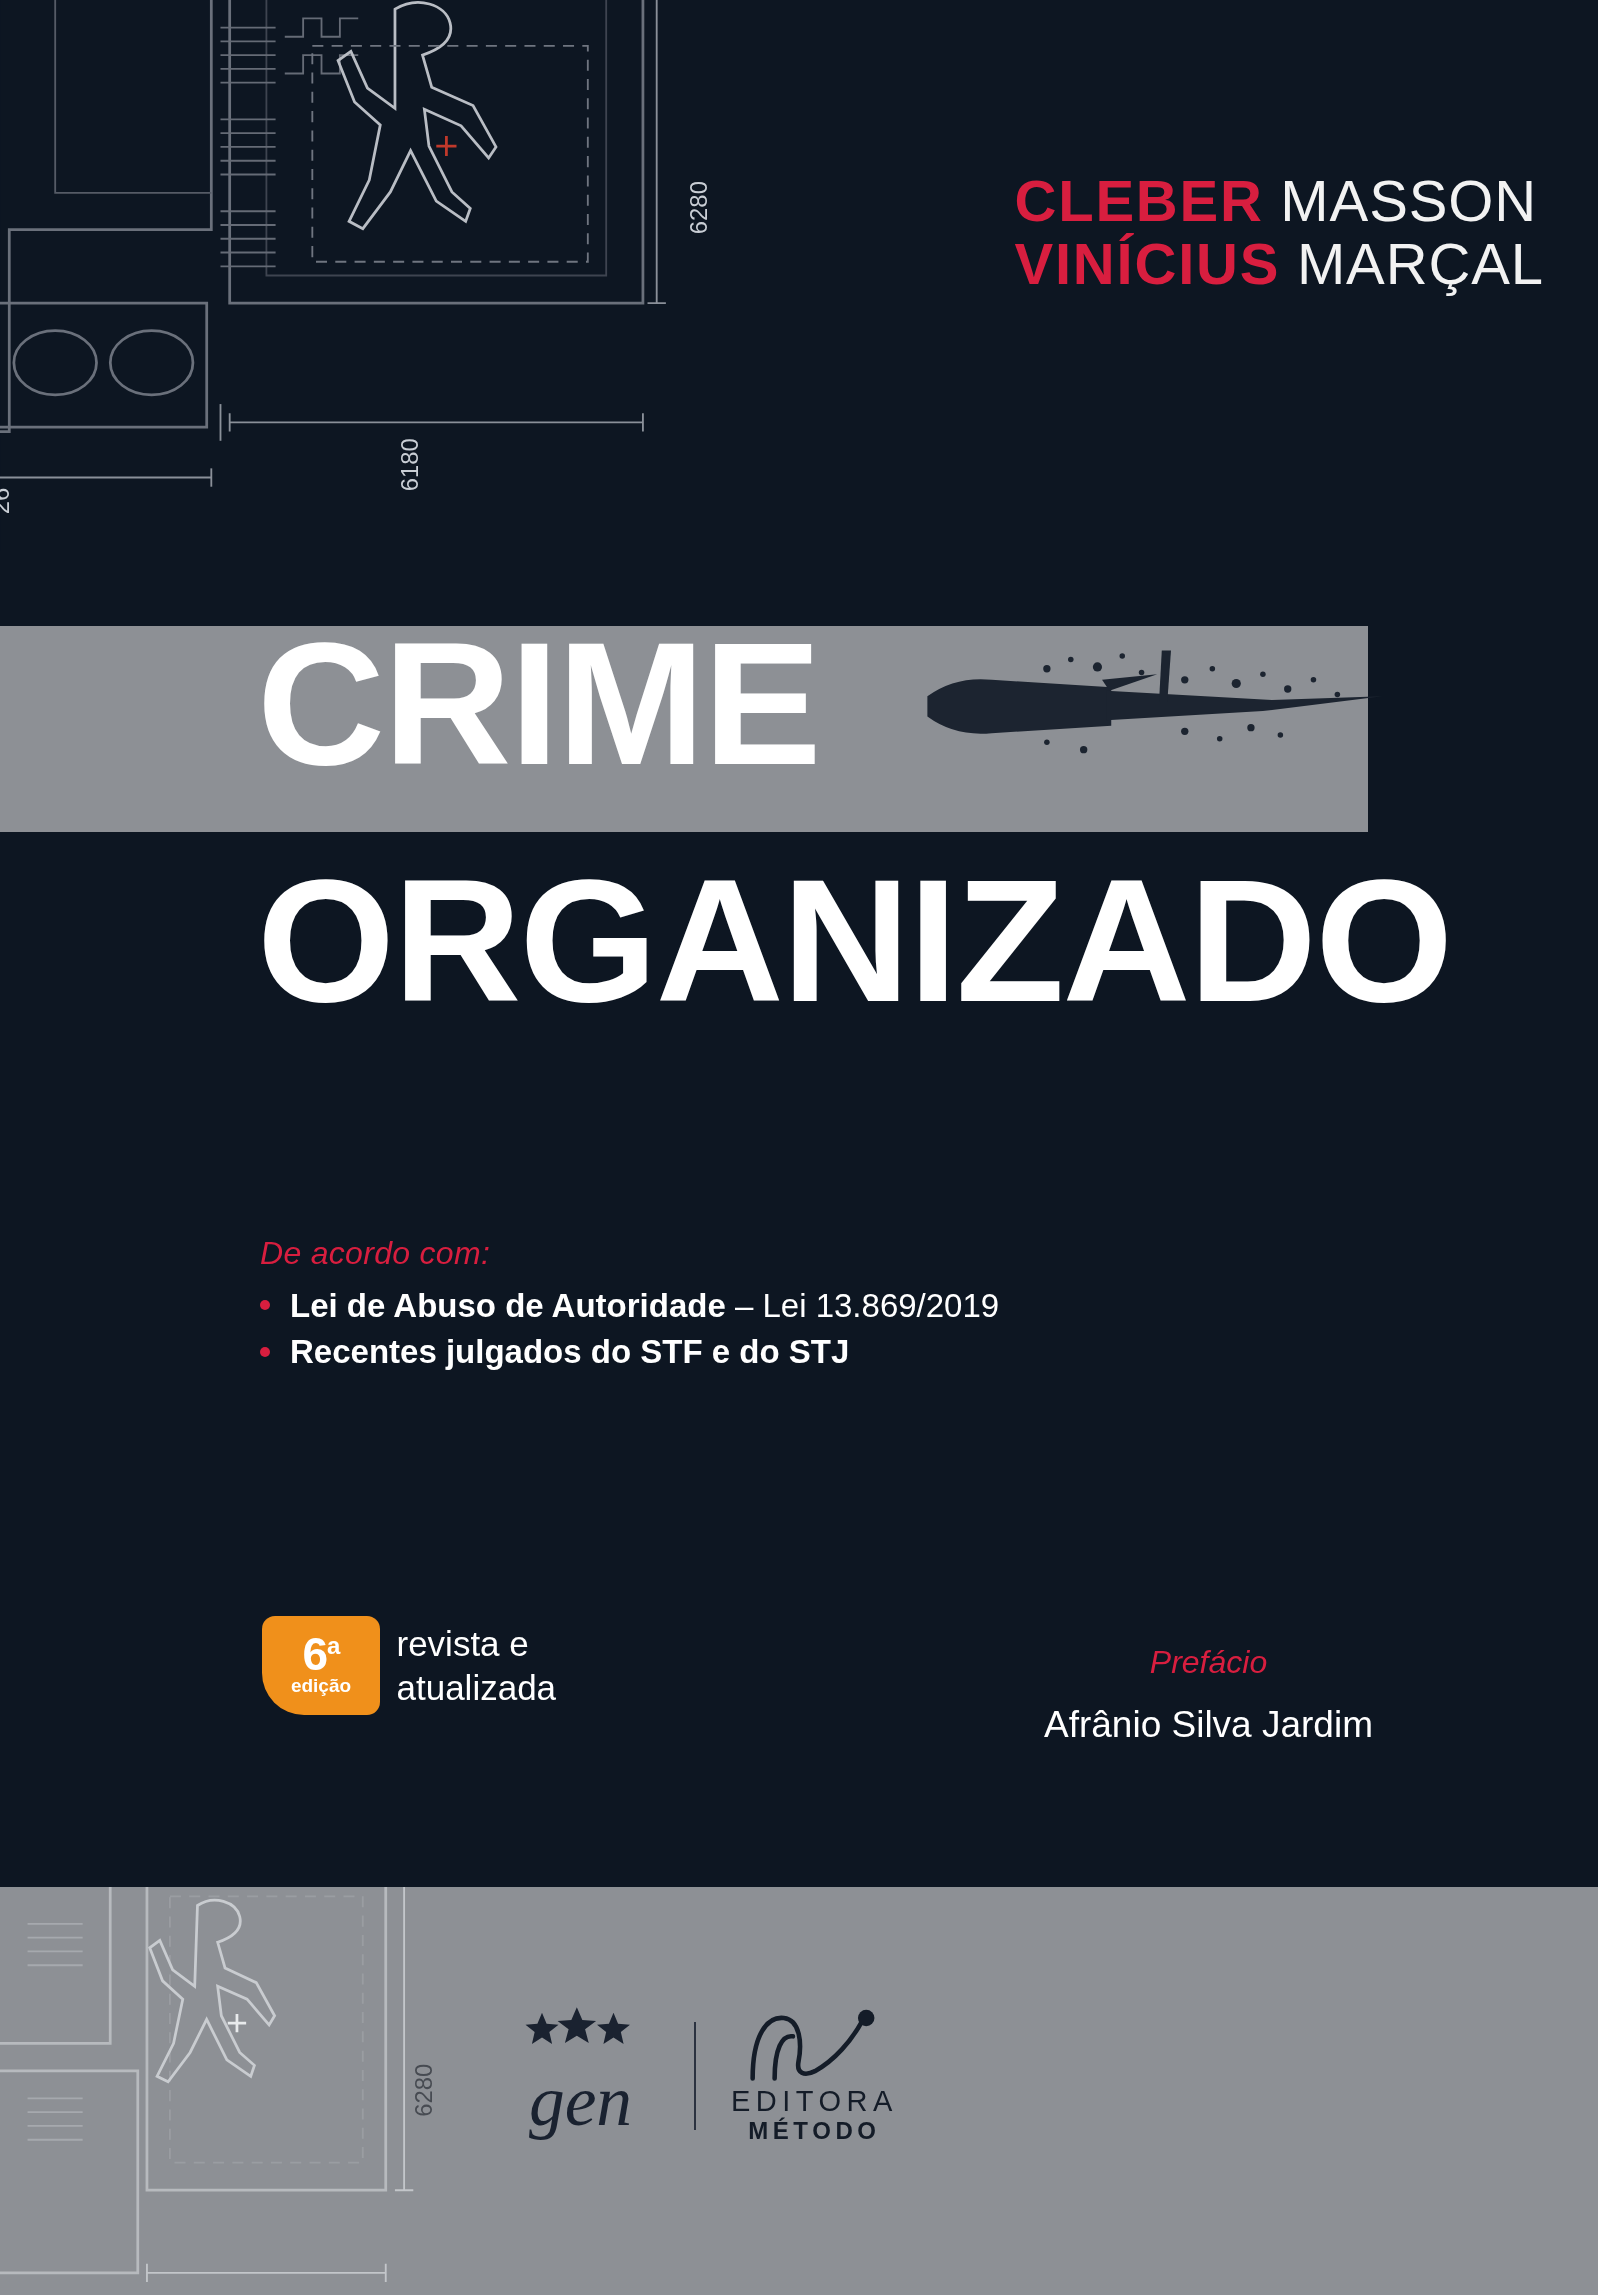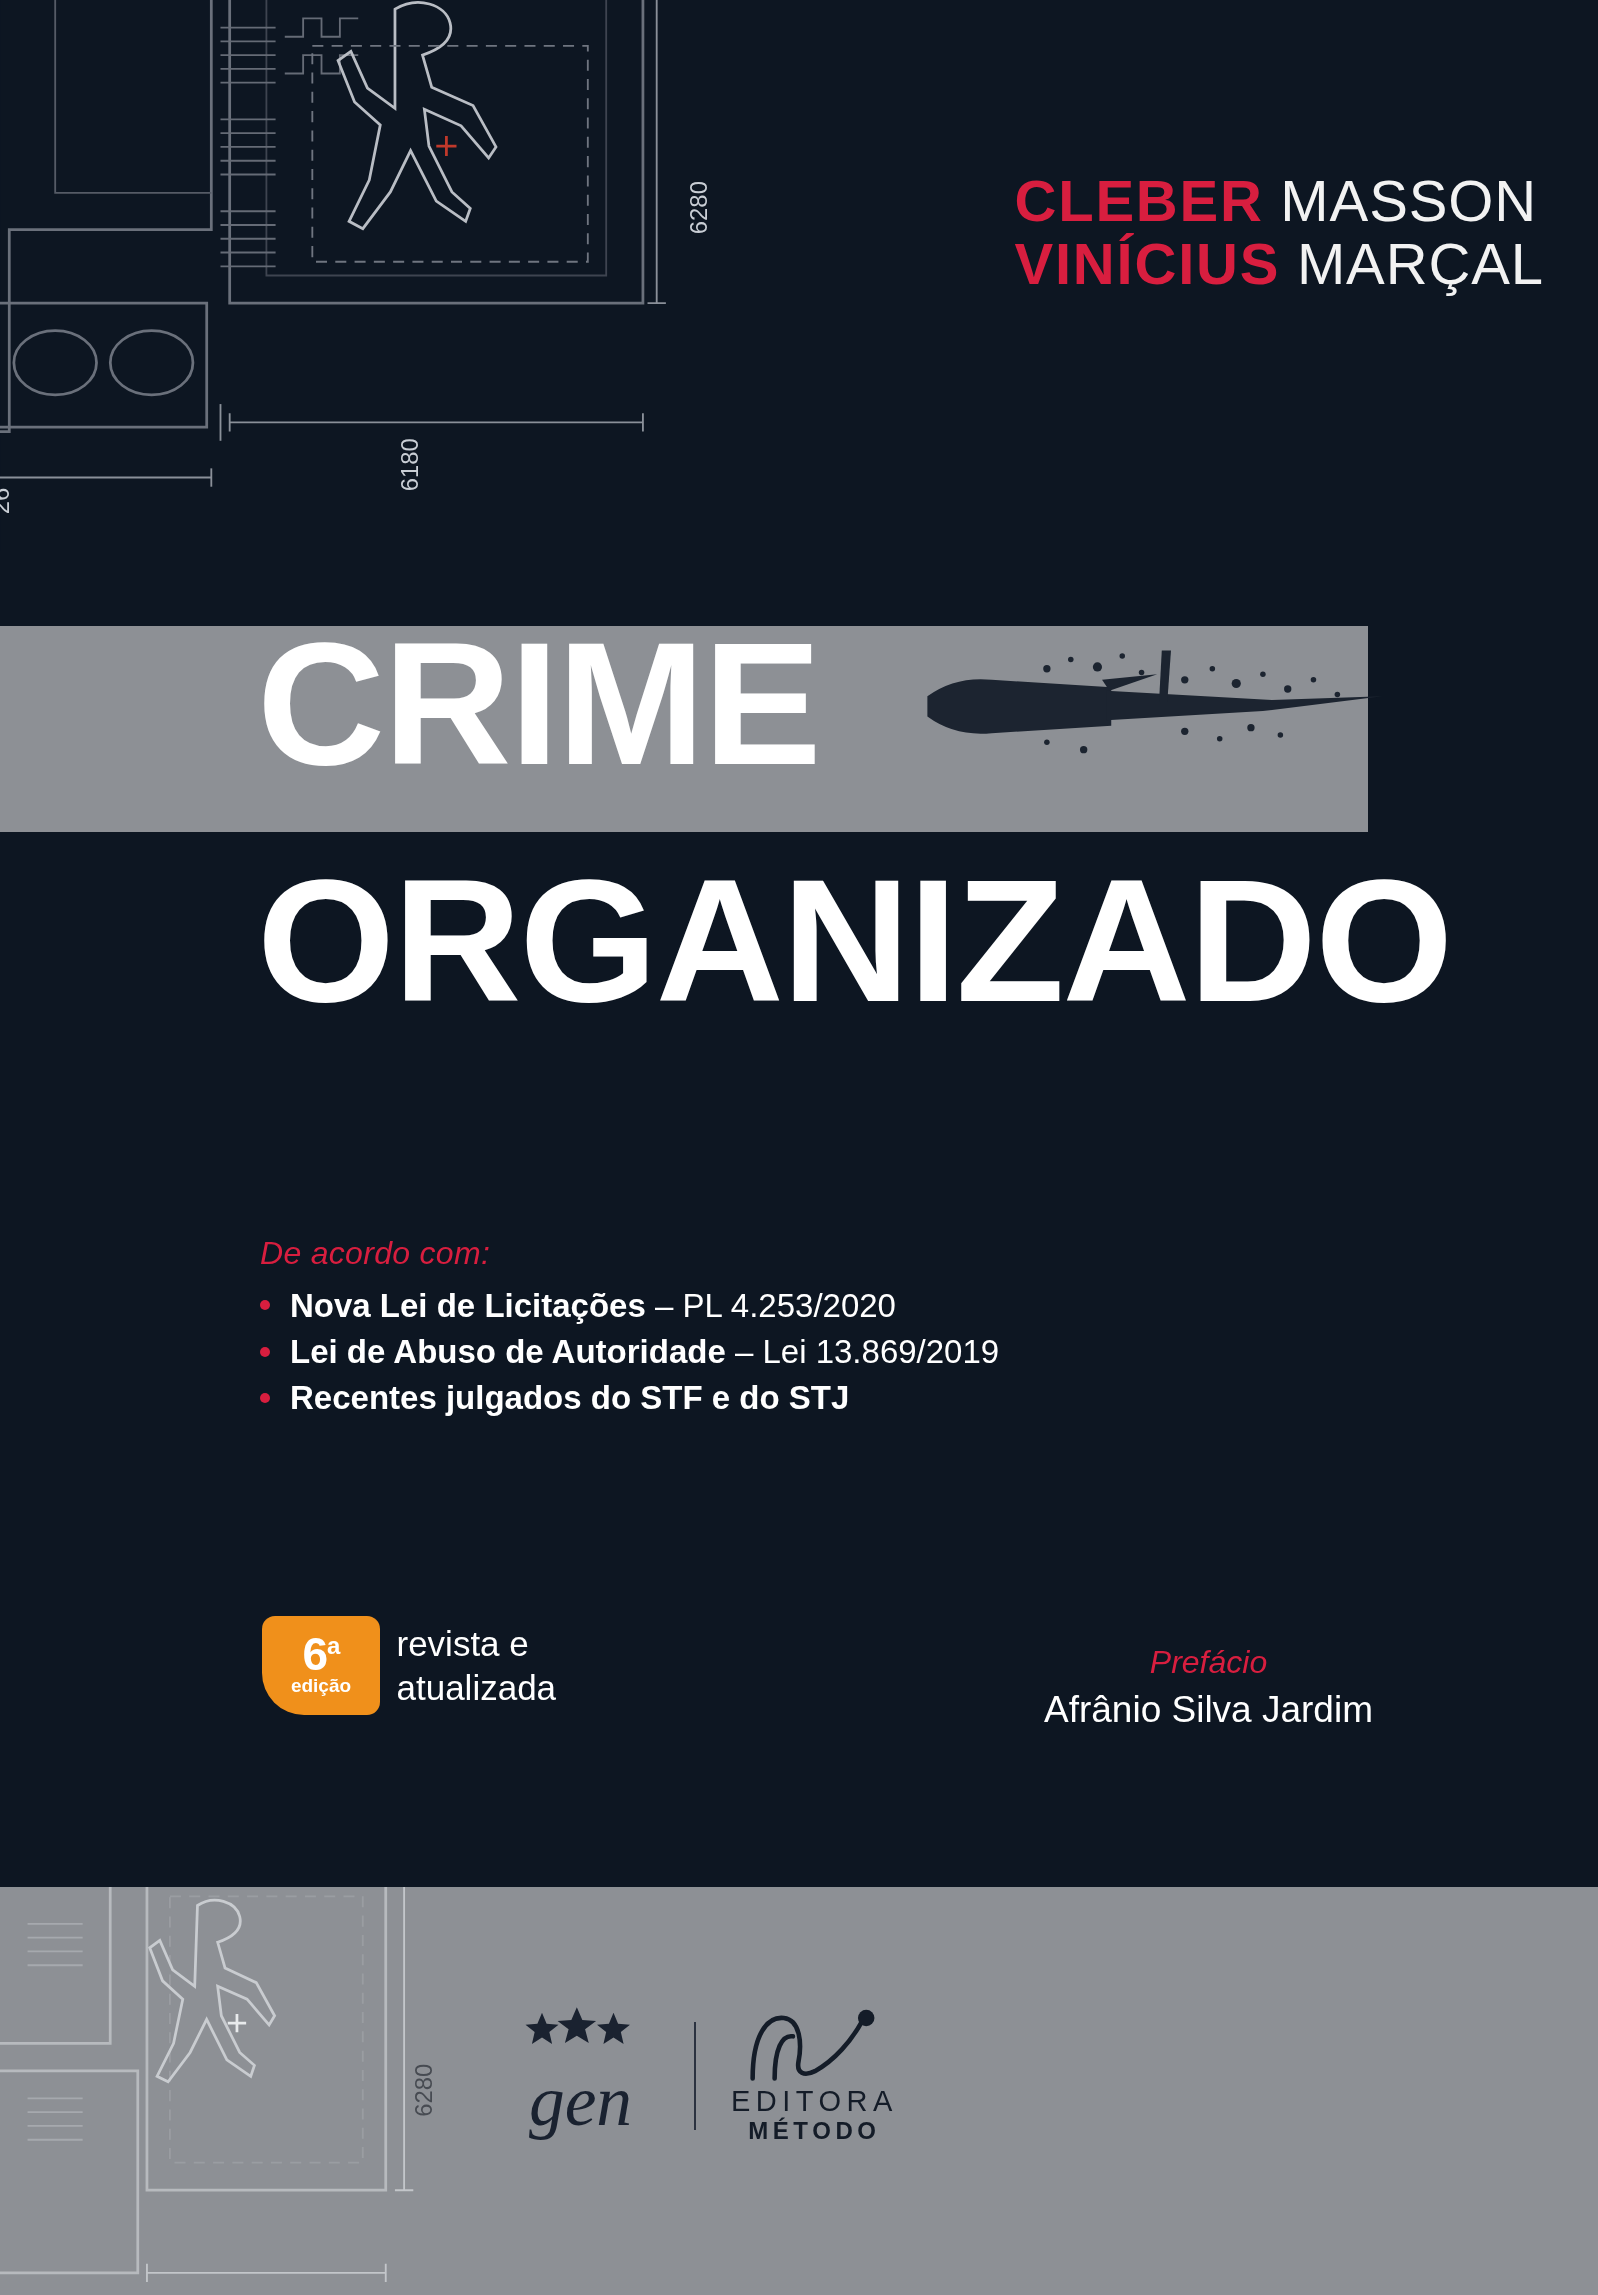--- a/index.html
+++ b/index.html
@@ -186,21 +186,21 @@
     position: absolute;
     right: 115px;
     top: 1644px;
     text-align: center;
     width: 551px;
   }
   .preface-label {
     color: #d81e3f;
     font-size: 32px;
     font-style: italic;
-    margin-bottom: 8px;
+    margin-bottom: 23px;
   }
   .preface-name {
     color: #ffffff;
     font-size: 37px;
     font-weight: 300;
   }
 
   
   .publisher {
     position: absolute;
@@ -348,26 +348,20 @@
       <circle cx="190" cy="116" r="4"></circle>
     </g>
   </svg>
 
   <div class="title-word-1">CRIME</div>
   <div class="title-word-2">ORGANIZADO</div>
 
   <div class="compliance">
     <div class="compliance-heading">De acordo com:</div>
 
-    <div class="compliance-item">
-      <span class="dot"></span>
-      <span class="ci-text">
-        <span class="ci-strong">Nova Lei de Licitações</span><span class="ci-light"> – PL 4.253/2020</span>
-      </span>
-    </div>
 
 
     <div class="compliance-item">
       <span class="dot"></span>
       <span class="ci-text">
         <span class="ci-strong">Lei de Abuso de Autoridade</span><span class="ci-light"> – Lei 13.869/2019</span>
       </span>
     </div>
 
     <div class="compliance-item">

